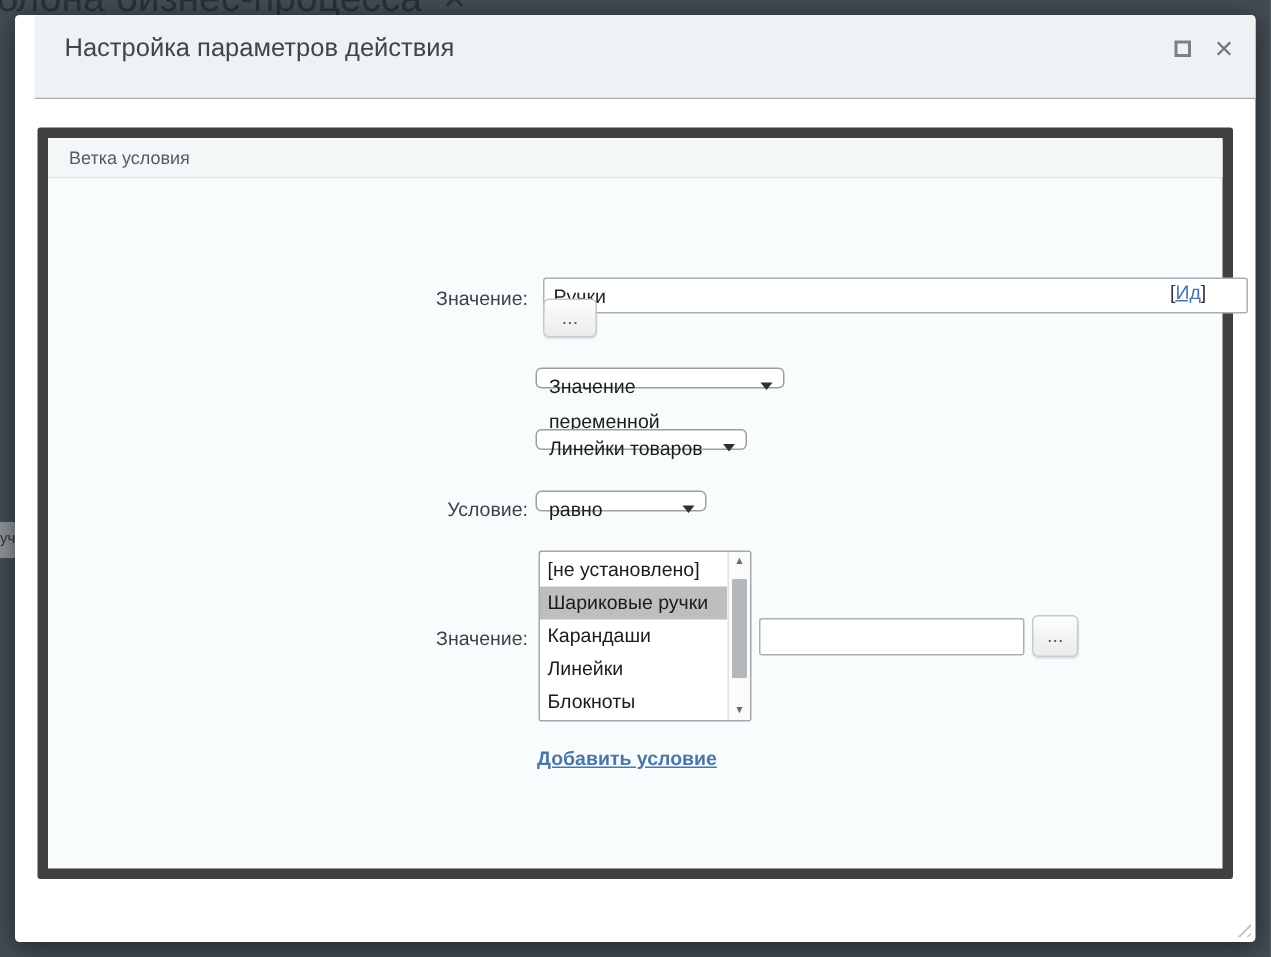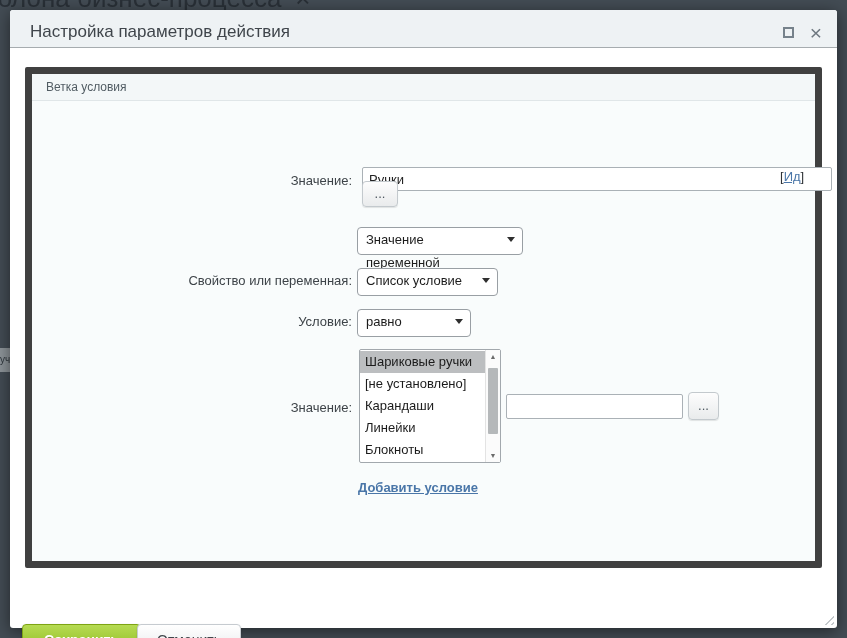--- a/index.html
+++ b/index.html
@@ -9,22 +9,22 @@
 
   
   .bg-heading{position:absolute;top:-17px;left:-38px;white-space:nowrap;
     font-size:26px;color:rgba(15,20,25,0.5);display:flex;align-items:baseline;gap:14px;}
   .bg-node{position:absolute;left:0;top:348px;width:10px;height:24px;background:#9aa1a6;
     color:#2e353b;font-size:10px;line-height:24px;overflow:hidden;opacity:.85;}
 
   
   .dialog{position:absolute;left:10px;top:10px;width:827px;height:618px;background:#fff;
     border-radius:3px;box-shadow:0 3px 16px rgba(0,0,0,0.5);}
-  .dlg-header{position:relative;height:38px;background:#eef2f4;border-bottom:1px solid #a6acaf;
-    border-radius:3px 3px 0 0;}
+  .dlg-header{position:relative;height:56px;background:#eef2f4;border-bottom:1px solid #a6acaf;
+    border-radius:3px 3px 0 0;margin-left:13px;}
   .dlg-title{font-size:17px;color:#3f454b;line-height:44px;padding-left:20px;}
   .win-btn{position:absolute;top:0;width:30px;height:44px;display:flex;align-items:center;
     justify-content:center;cursor:pointer;}
   .win-btn.maximize{right:34px;}
   .win-btn.close{right:6px;}
   .max-glyph{width:11px;height:11px;border:2px solid #76828b;display:block;}
   .close-glyph{font-size:21px;color:#6e7880;line-height:1;}
 
   .dlg-body{position:relative;height:573px;}
   .content-box{position:absolute;left:15px;top:19px;width:797px;height:501px;
@@ -32,21 +32,21 @@
   .tabstrip{height:27px;background:#f3f7f8;border-bottom:1px solid #e0e6e8;line-height:27px;
     padding-left:14px;font-size:12px;color:#515c63;border-radius:2px 2px 0 0;}
   .tab-label{cursor:pointer;}
 
   .lbl{position:absolute;left:0;width:320px;text-align:right;font-size:13px;color:#3d4348;}
   .input-text{position:absolute;border:1px solid #aab1b6;border-radius:2px;font-size:13px;
     padding:0 6px;color:#222;background:#fff;font-family:"Liberation Sans",sans-serif;}
   .dots-btn{position:absolute;background:linear-gradient(#fdfdfd,#e9ebec);
     border:1px solid #c3c9cd;border-radius:4px;color:#4e5860;font-size:13px;line-height:10px;
     box-shadow:0 1px 1px rgba(0,0,0,0.1);cursor:pointer;font-family:"Liberation Sans",sans-serif;}
-  .select{position:absolute;height:28px;background:#fff;border:1px solid #999fa4;
+  .select{position:absolute;height:14px;background:#fff;border:1px solid #999fa4;
     border-radius:4px;font-size:13px;color:#1c1c1c;line-height:23px;padding:0 22px 0 8px;cursor:pointer;}
   .sel-arrow{position:absolute;right:7px;top:9px;width:0;height:0;
     border-left:4px solid transparent;border-right:4px solid transparent;border-top:5px solid #2f2f2f;}
 
   .id-link-wrap{position:absolute;left:748px;top:95px;font-size:13px;color:#2f3337;}
   .a-link{color:#4a76a8;text-decoration:underline;cursor:pointer;font-size:13px;}
 
   .listbox{position:absolute;left:327px;top:275px;width:142px;height:114px;background:#fff;
     border:1px solid #a2a8ad;border-radius:2px;display:flex;}
   .options{flex:1;overflow:hidden;padding-top:1px;}
@@ -108,37 +108,36 @@
         <input class="input-text" style="left: 330px; top: 93px; width: 470px; height: 24px;" value="Ручки">
         <button class="dots-btn" style="left:330px;top:107px;width:36px;height:26px">...</button>
 
         <div class="id-link-wrap"><span>[</span><a class="a-link">Ид</a><span>]</span></div>
 
         <div class="select" style="left:325px;top:153px;width:166px">
           <span>Значение переменной</span>
           <span class="sel-arrow"></span>
         </div>
 
-        <div class="lbl" style="top:199px">Свойство или переменная:</div>
         <div class="select" style="left:325px;top:194px;width:141px">
-          <span>Список условие</span>
+          <span>Линейки товаров</span>
           <span class="sel-arrow"></span>
         </div>
 
         <div class="lbl" style="top:240px">Условие:</div>
         <div class="select" style="left:325px;top:235px;width:114px">
           <span>равно</span>
           <span class="sel-arrow"></span>
         </div>
 
         <div class="lbl" style="top:326px">Значение:</div>
         <div class="listbox">
           <div class="options">
+              <div class="option">[не установлено]</div>
               <div class="option selected">Шариковые ручки</div>
-              <div class="option">[не установлено]</div>
               <div class="option">Карандаши</div>
               <div class="option">Линейки</div>
               <div class="option">Блокноты</div>
             </div>
           <div class="scrollbar">
             <div class="sb-up">▲</div>
             <div class="sb-thumb"></div>
             <div class="sb-down">▼</div>
           </div>
         </div>

